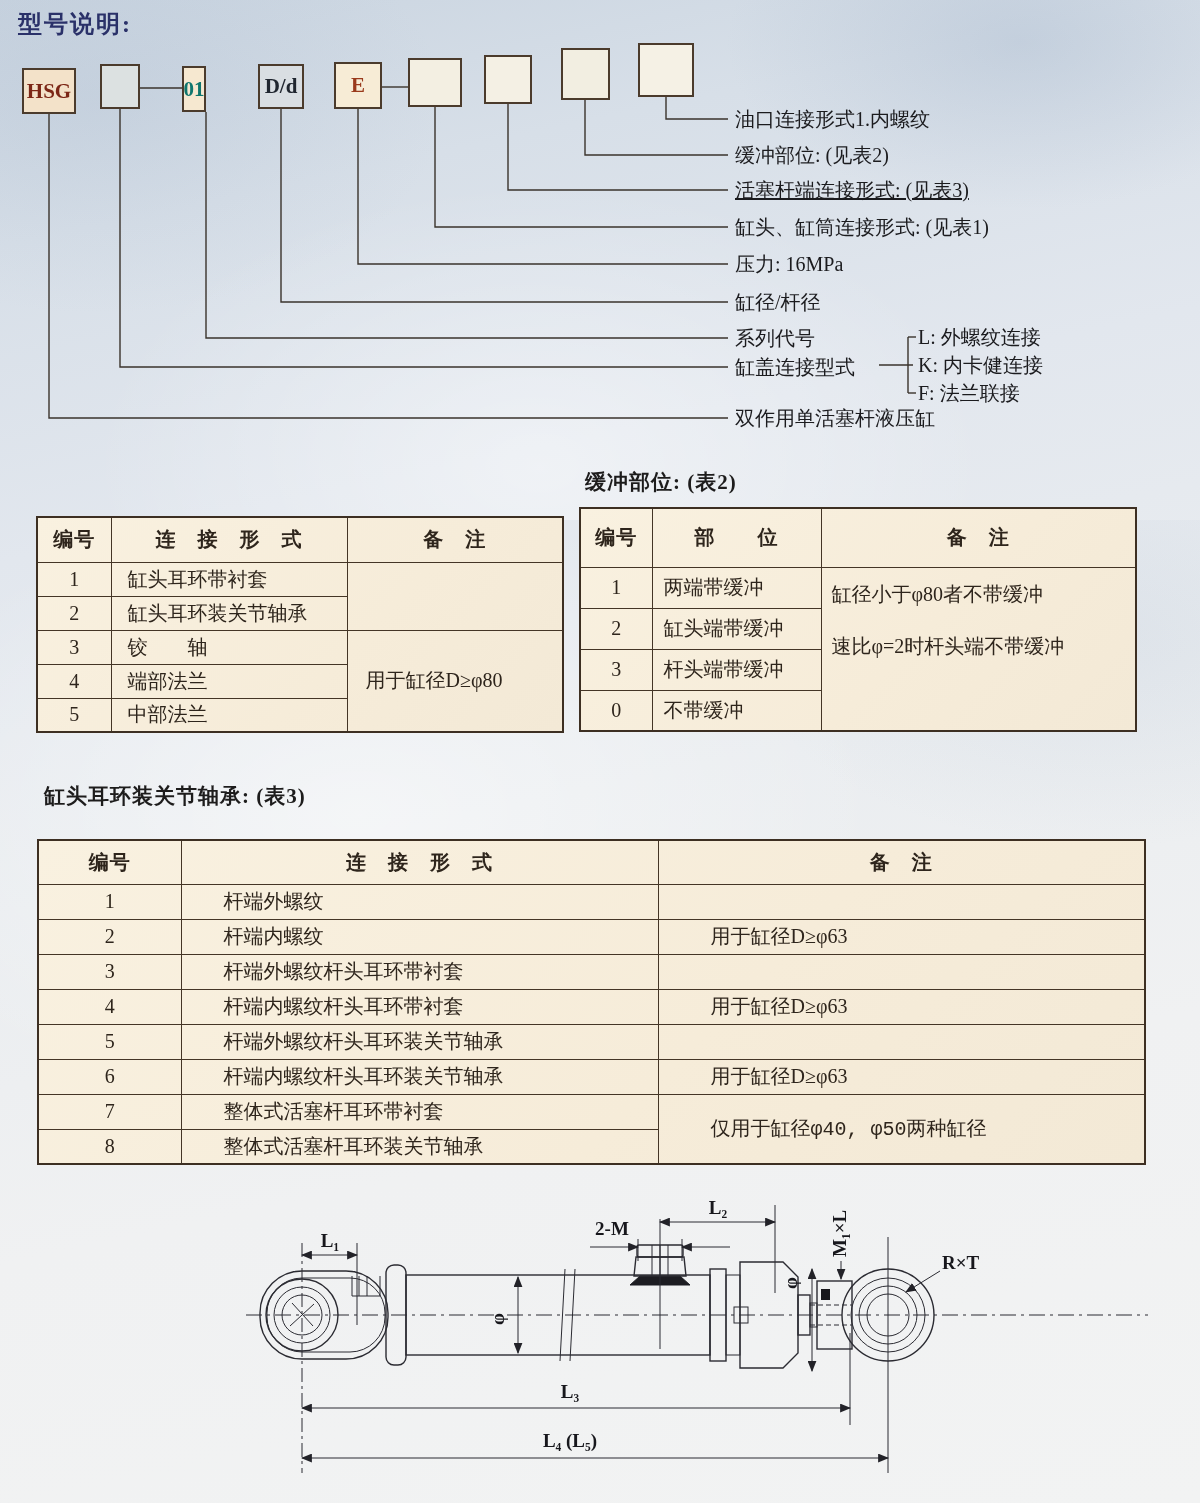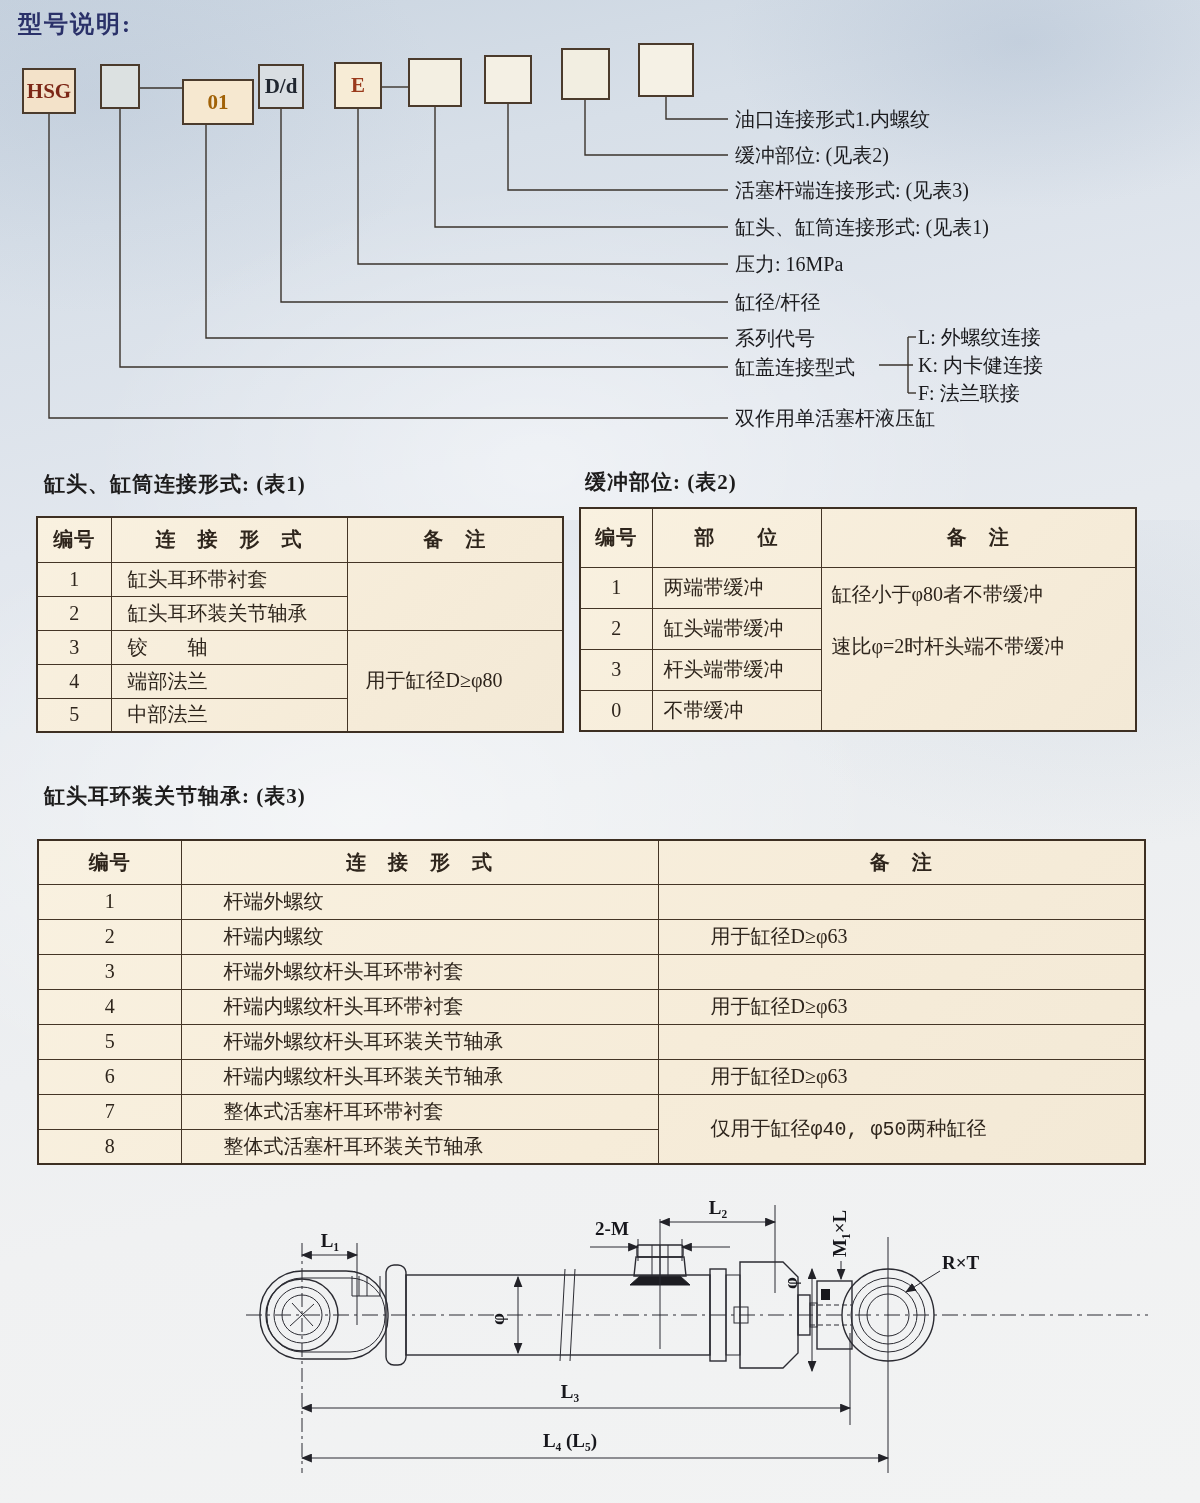--- a/index.html
+++ b/index.html
@@ -67,43 +67,42 @@
 
       <line x1="879" y1="365" x2="913" y2="365"></line>
       <line x1="908" y1="337" x2="908" y2="393"></line>
       <line x1="908" y1="337" x2="916" y2="337"></line>
       <line x1="908" y1="393" x2="916" y2="393"></line>
     </g>
   </svg>
 
   <div class="mbox" style="left:22px;top:68px;width:54px;height:46px;background:#f3e2c9;color:#7c2716;">HSG</div>
   <div class="mbox" style="left:100px;top:64px;width:40px;height:45px;background:#dce1e1;"></div>
-  <div class="mbox" style="left:182px;top:66px;width:72px;height:46px;background:#f6e8d0;color:#a16207;margin-top:13px;">01</div>
+  <div class="mbox" style="left:182px;top:66px;width:24px;height:46px;background:#f6e8d0;color:#0f766e;">01</div>
   <div class="mbox" style="left:258px;top:64px;width:46px;height:45px;background:#d9dee2;color:#20262f;">D/d</div>
   <div class="mbox" style="left:334px;top:62px;width:48px;height:47px;background:#f7ecd6;color:#9a3a1c;">E</div>
   <div class="mbox" style="left:408px;top:58px;width:54px;height:49px;background:#f3efe2;"></div>
   <div class="mbox" style="left:484px;top:55px;width:48px;height:49px;background:#f4f0e4;"></div>
   <div class="mbox" style="left:561px;top:48px;width:49px;height:52px;background:#f2eee1;"></div>
   <div class="mbox" style="left:638px;top:43px;width:56px;height:54px;background:#f5f1e5;"></div>
 
   <div class="callout" style="left:735px;top:106px;">油口连接形式1.内螺纹</div>
   <div class="callout" style="left:735px;top:142px;">缓冲部位: (见表2)</div>
-  <div class="callout" style="left:735px;top:177px;">活塞杆端连接形式: (见表3)</div>
+  <div class="callout" style="left:735px;top:177px;text-decoration:underline;">活塞杆端连接形式: (见表3)</div>
   <div class="callout" style="left:735px;top:214px;">缸头、缸筒连接形式: (见表1)</div>
   <div class="callout" style="left:735px;top:251px;">压力: 16MPa</div>
   <div class="callout" style="left:735px;top:289px;">缸径/杆径</div>
   <div class="callout" style="left:735px;top:325px;">系列代号</div>
   <div class="callout" style="left:735px;top:354px;">缸盖连接型式</div>
   <div class="callout" style="left:735px;top:405px;">双作用单活塞杆液压缸</div>
 
   <div class="opt" style="left:918px;top:324px;">L: 外螺纹连接</div>
   <div class="opt" style="left:918px;top:352px;">K: 内卡健连接</div>
   <div class="opt" style="left:918px;top:380px;">F: 法兰联接</div>
 
-  <div class="tbl-title" style="left:44px;top:470px;">缸头、缸筒连接形式: (表1)</div>
   <table class="t" style="left:36px;top:516px;width:526px;">
     <colgroup>
         <col style="width:74px">
         <col style="width:236px">
         <col style="width:216px">
       </colgroup>
     <tbody>
         <tr class="hdr" style="height:45px;">
       <td class="c">编号</td>
       <td class="c">连　接　形　式</td>

